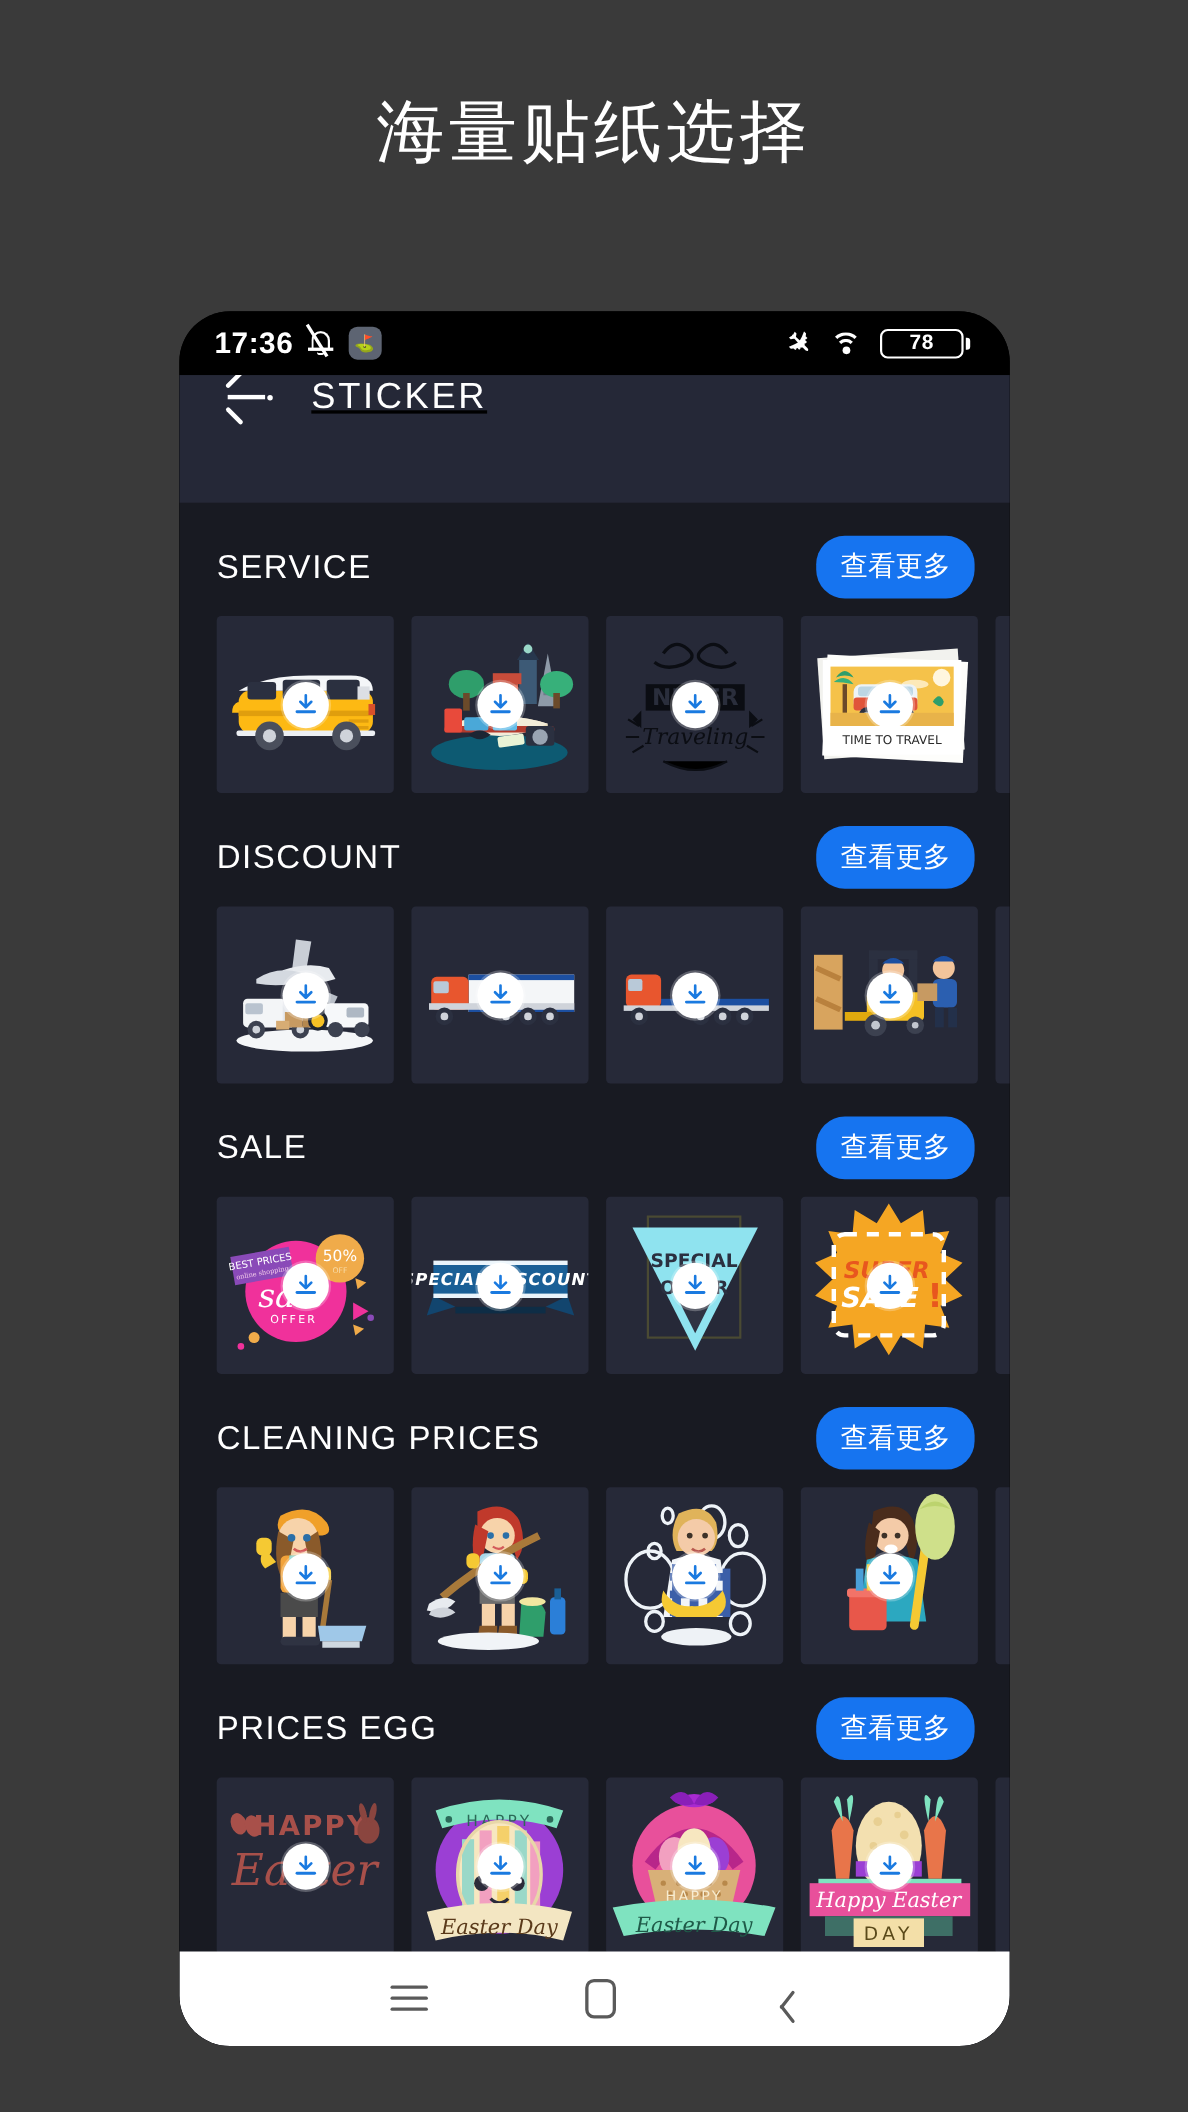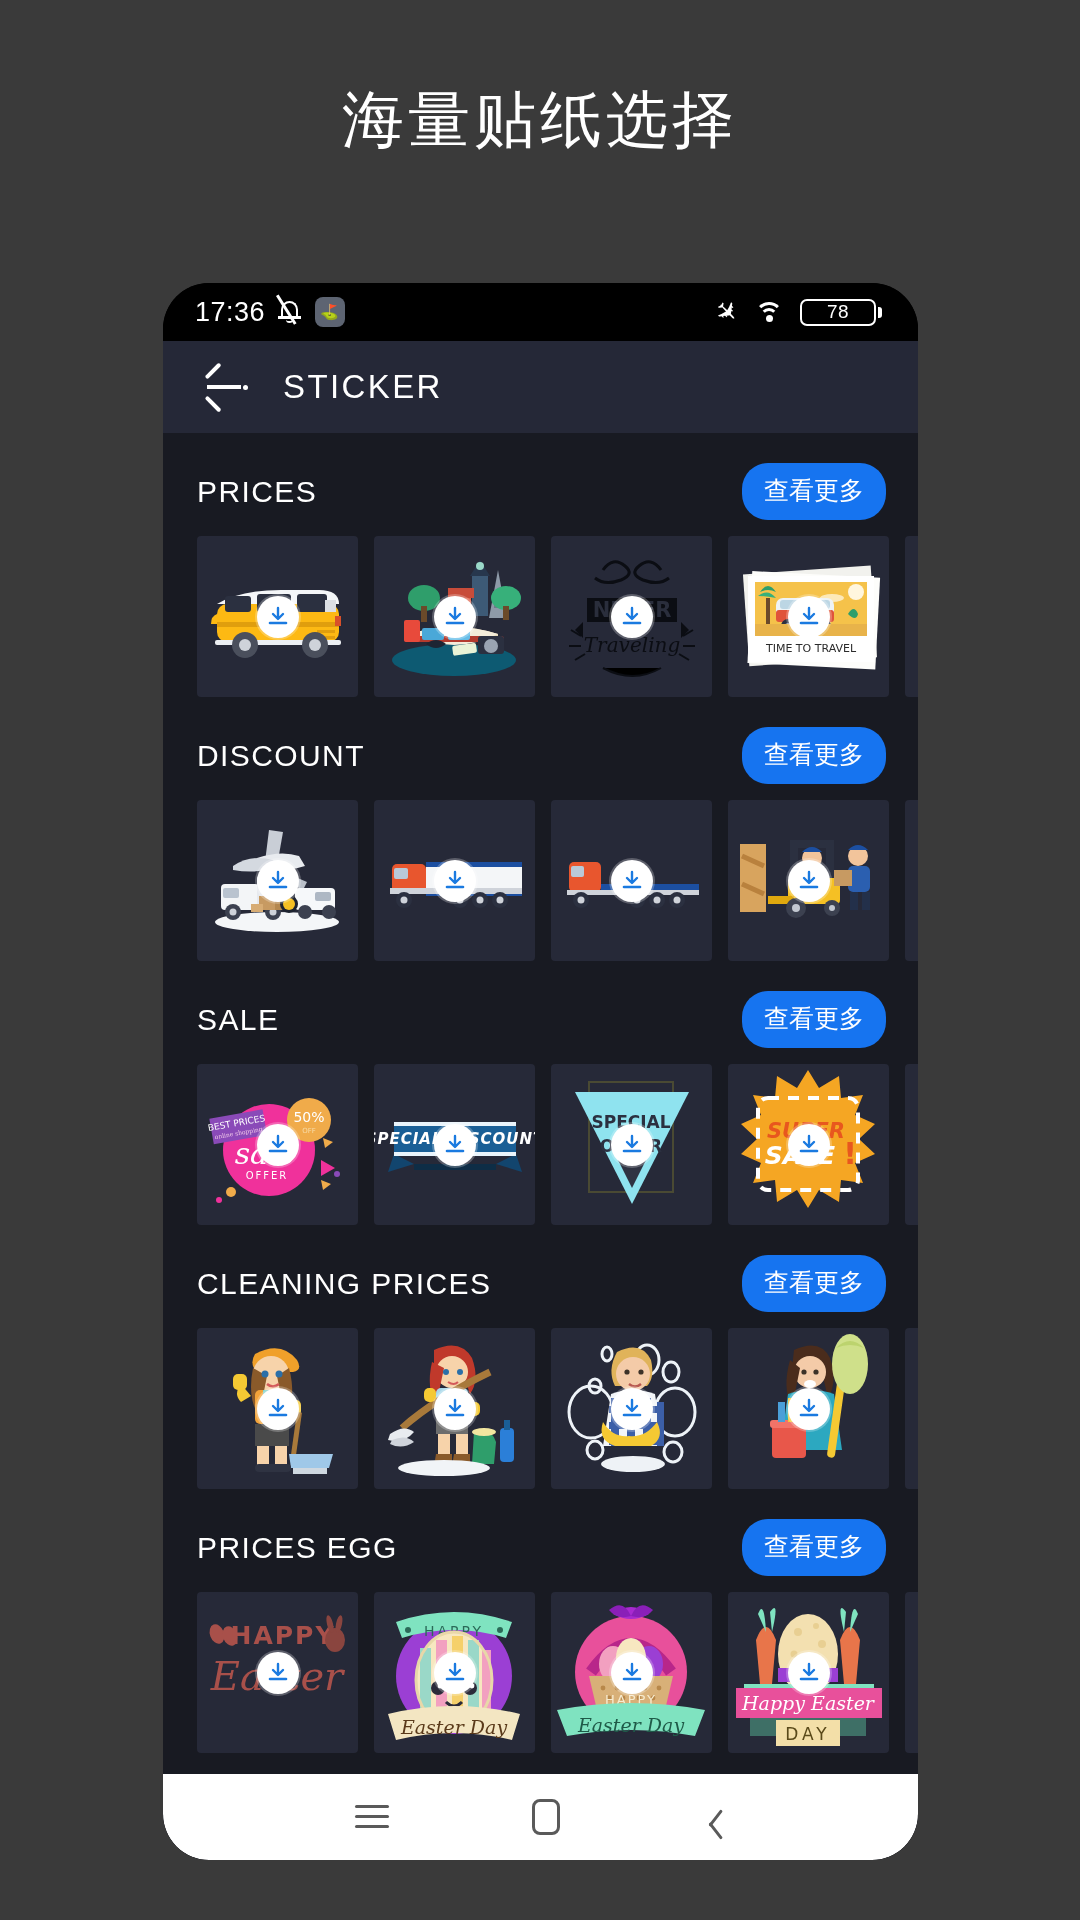--- a/index.html
+++ b/index.html
@@ -34,20 +34,21 @@
     overflow: hidden;
   }
   
   .statusbar {
     position: relative;
     height: 58px;
     background: #000000;
     display: flex; align-items: center;
     padding: 0 36px 0 32px;
     color: #ffffff;
+    font-weight: bold;
   }
   .sb-left { display: flex; align-items: center; gap: 12px; }
   .sb-time { font-size: 27px; letter-spacing: 0.5px; font-family: "Liberation Sans", sans-serif; }
   .sb-right { margin-left: auto; display: flex; align-items: center; gap: 16px; }
   .icon-bell-off { position: relative; width: 26px; height: 28px; }
   .icon-bell-off .bell {
     position: absolute; left: 4px; top: 3px;
     width: 17px; height: 16px;
     border: 2.5px solid #fff;
     border-bottom: none;
@@ -95,24 +96,25 @@
   .battery-cap { width: 4px; height: 11px; background: #fff; border-radius: 0 3px 3px 0; margin-left: 2px; }
 
   
   .app {
     background: #181a22;
     height: calc(100% - 58px);
     position: relative;
     overflow: hidden;
   }
   .appbar {
-    height: 92px;
+    height: 116px;
     background: #252837;
-    display: flex; align-items: center;
+    display: flex; align-items: flex-start;
     padding-left: 40px;
+    text-decoration: underline;
   }
   .back-arrow {
     position: relative; width: 52px; height: 40px; flex: none;
     display: flex; align-items: center;
   }
   .back-arrow .shaft { position: absolute; left: 4px; top: 18px; width: 34px; height: 4px; background: #fff; }
   .back-arrow .dot { position: absolute; left: 40px; top: 18px; width: 5px; height: 5px; border-radius: 50%; background: #fff; }
   .back-arrow .head-up,
   .back-arrow .head-dn {
     position: absolute; left: 3px; width: 20px; height: 4px; background: #fff; border-radius: 2px;
@@ -220,21 +222,21 @@
             <span class="head-dn"></span>
             <span class="dot"></span>
         </span>
         <span class="appbar-title">STICKER</span>
       </div>
 
       <div class="scroll">
 
         <div class="section">
           <div class="section-head">
-            <span class="section-title">PRICES</span>
+            <span class="section-title">SERVICE</span>
             <span class="more-btn">查看更多</span>
           </div>
           <div class="row">
 
             <div class="tile">
               <svg class="art" viewBox="0 0 161 161">
                 <g>
                   <rect x="20" y="68" width="122" height="38" rx="10" fill="#fdb913"></rect>
                   <path d="M20 78 q-6 2 -6 10 h8z" fill="#fdb913"></path>
                   <path d="M20 68 q24 -14 64 -14 h38 q20 0 20 14z" fill="#f4f6f8"></path>

